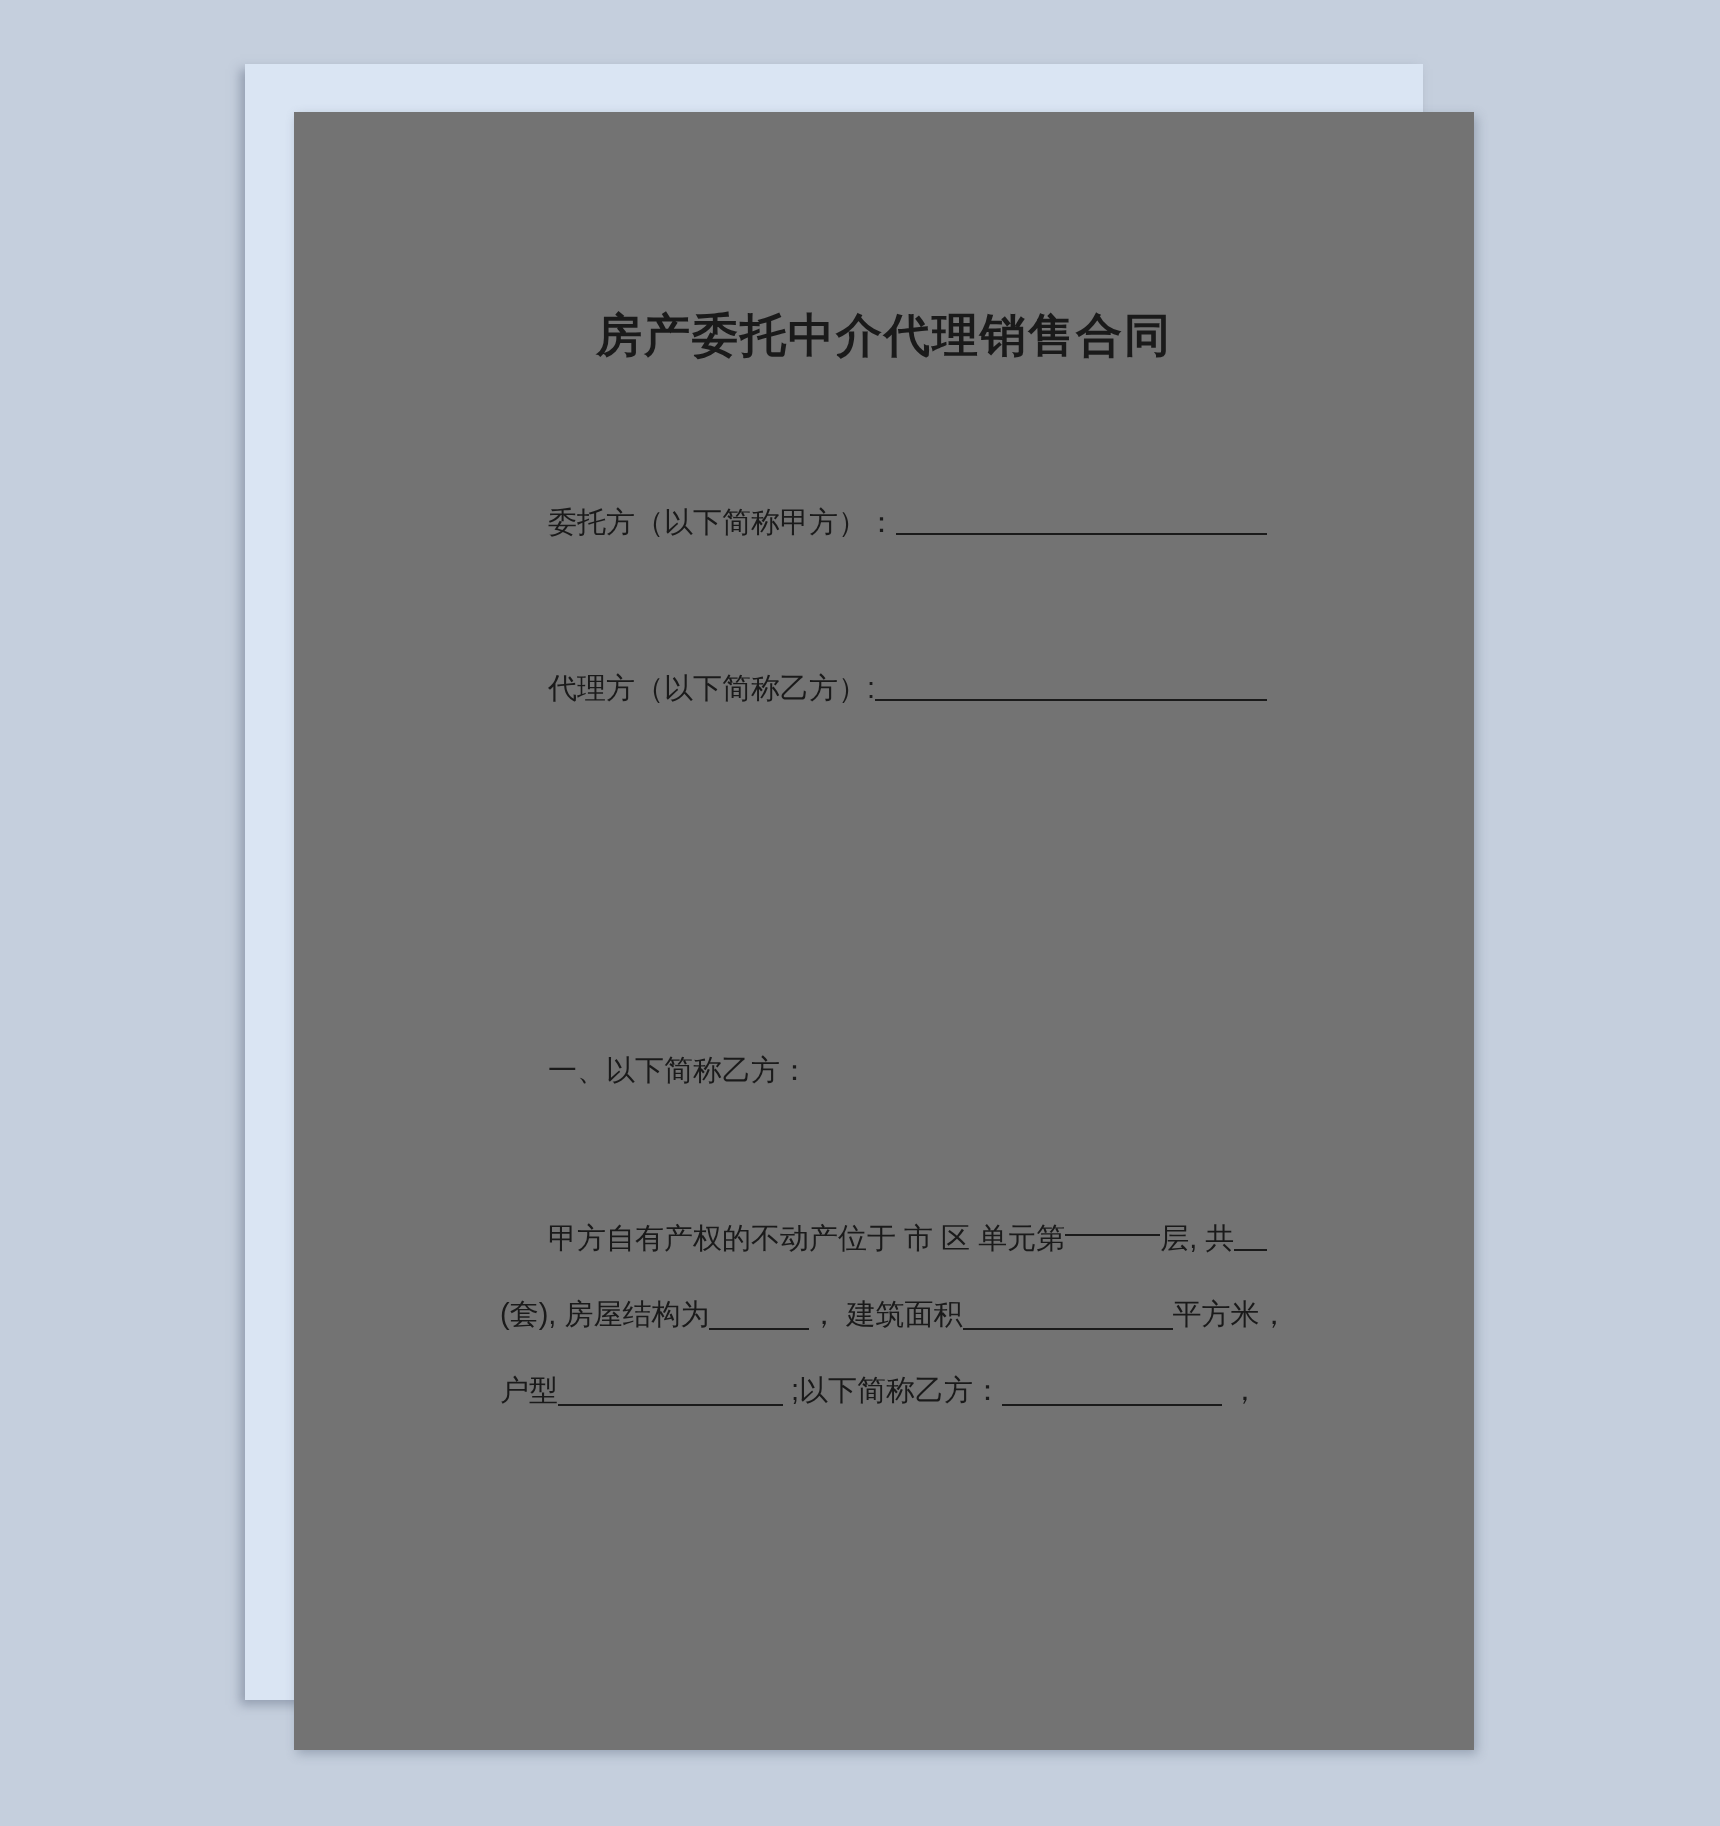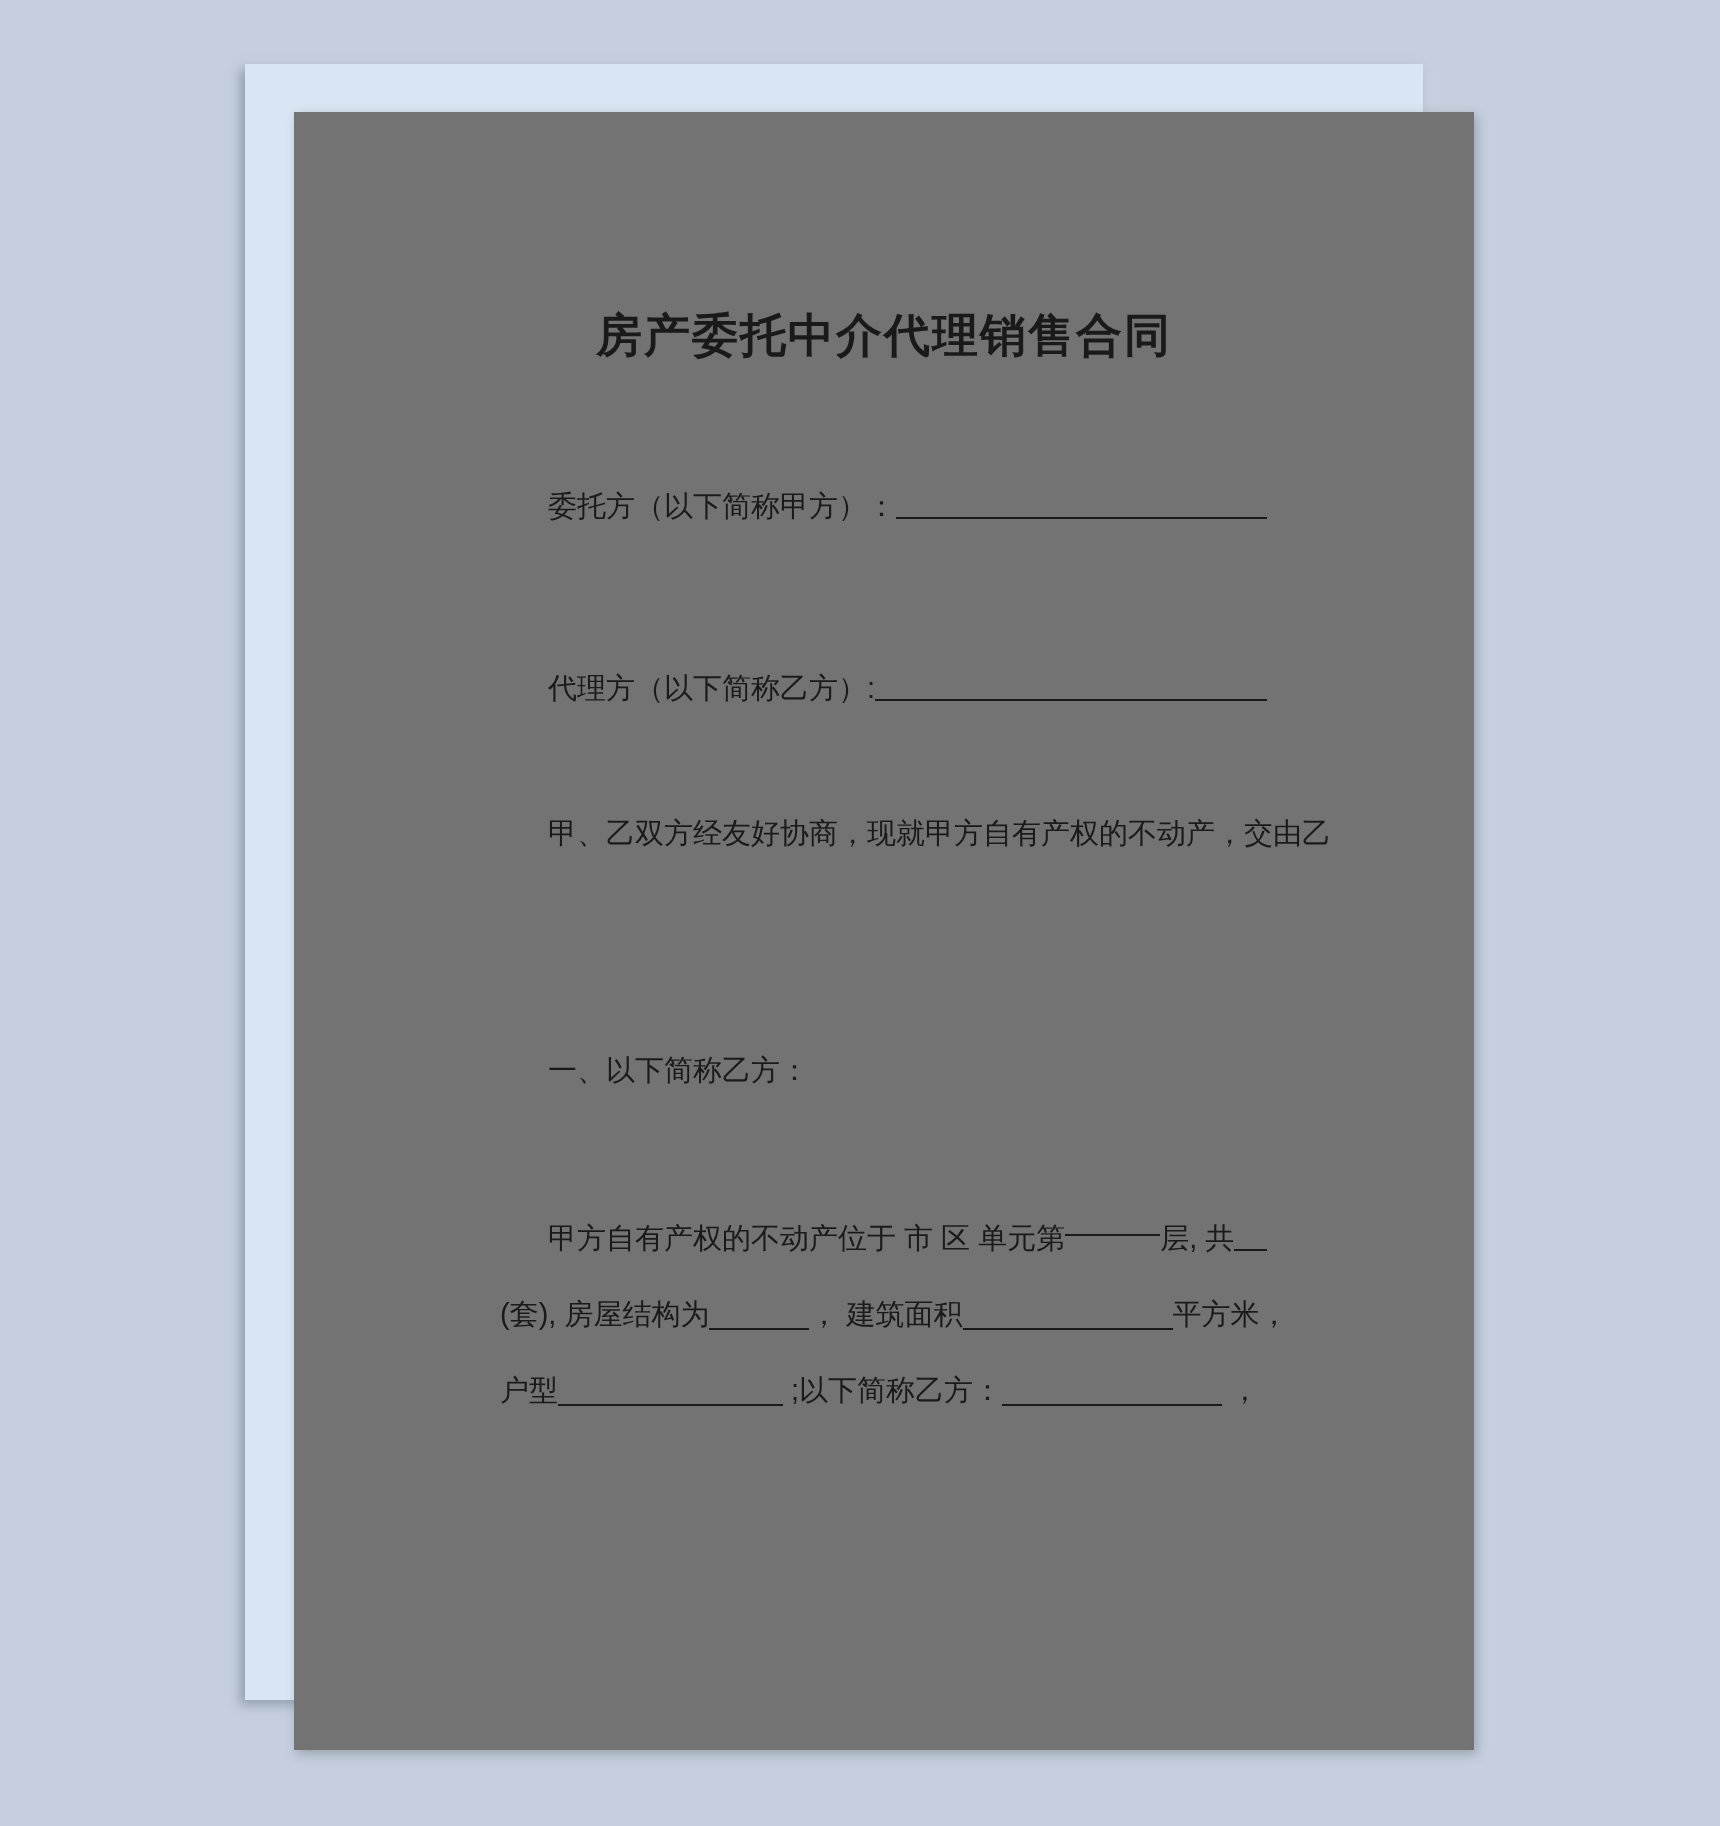--- a/index.html
+++ b/index.html
@@ -45,21 +45,21 @@
   }
   .seg{flex:0 0 auto;}
   
   .w-floor{width:95px;}
   .w-structure{width:100px;}
   .w-area{width:210px;}
   .w-housetype{width:225px;}
   .w-certno{width:220px;}
   .w-belong{width:222px;}
   
-  .pos-entrust{top:376px;}
+  .pos-entrust{top:392px;}
   .pos-agent{top:558px;}
   .pos-intro1{top:703px;}
   .pos-intro2{top:778px;}
   .pos-section1{top:940px;}
   .pos-p4l1{top:1108px;justify-content:center;}
   .pos-p4l2{top:1184px;}
   .pos-p4l3{top:1260px;}
   .pos-p4l4{top:1336px;}
 </style>
 </head>
@@ -74,21 +74,20 @@
   <div class="line line-flex pad-indent pos-entrust">
     <span class="seg">委托方（以下简称甲方）：</span>
     <span class="u-flex"></span>
   </div>
 
   <div class="line line-flex pad-indent pos-agent">
     <span class="seg">代理方（以下简称乙方）:</span>
     <span class="u-flex"></span>
   </div>
 
-  <div class="line indent pos-intro1">甲、乙双方经友好协商，现就甲方自有产权的不动产，交由乙</div>
 
   <div class="line indent pos-section1">一、以下简称乙方：</div>
 
   <div class="line line-flex pad-indent pos-p4l1">
     <span class="seg">甲方自有产权的不动产位于 市 区 单元第</span>
     <span class="u w-floor"></span>
     <span class="seg">层, 共</span>
     <span class="u-flex"></span>
   </div>
 

